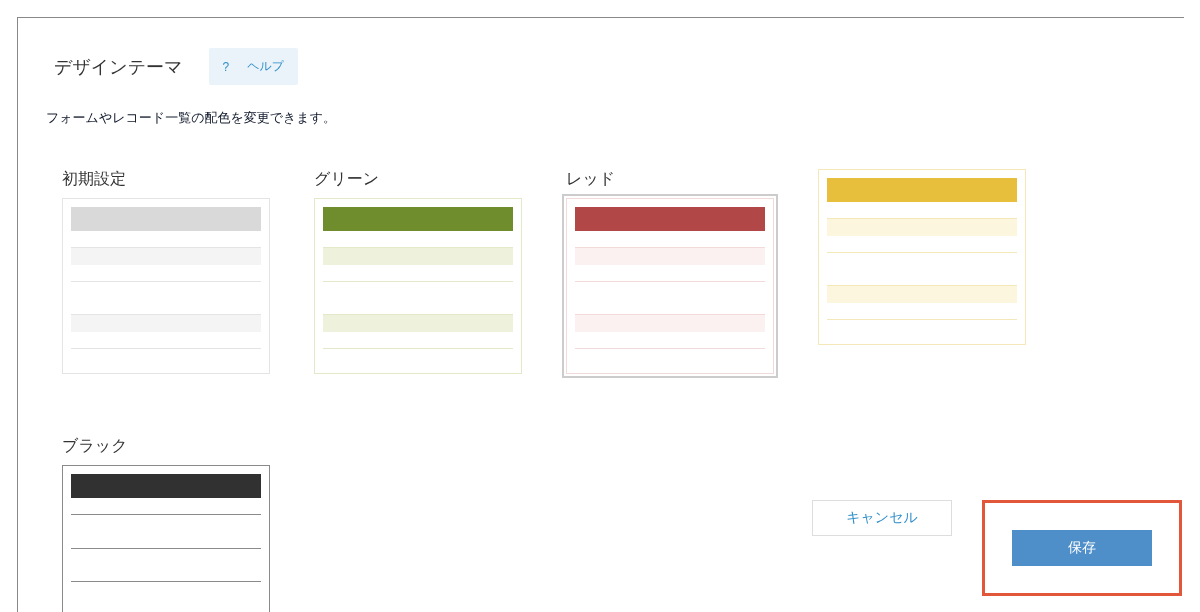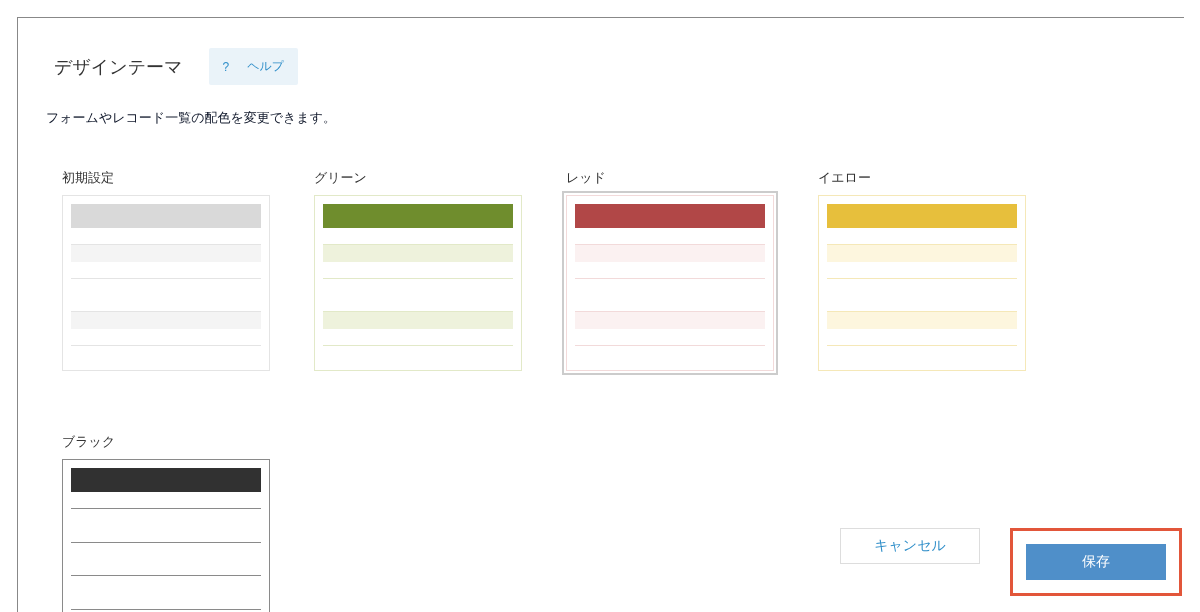--- a/index.html
+++ b/index.html
@@ -44,21 +44,21 @@
     color: #0f172a;
     margin-bottom: 26px;
   }
   .themes-grid {
     display: flex;
     flex-wrap: wrap;
     gap: 30px 28px;
   }
   .theme-cell { width: 208px; }
   .theme-label {
-    font-size: 13px;
+    font-size: 16px;
     color: #333;
     margin-bottom: 6px;
   }
   .theme-swatch {
     width: 208px;
     height: 176px;
     border: 1px solid #ddd;
     cursor: pointer;
     display: flex;
     flex-direction: column;
@@ -92,21 +92,21 @@
     background: #fff;
     color: #2f8ec9;
   }
   .btn-save {
     background: #4f8fc9;
     color: #fff;
     border: 1px solid #4f8fc9;
   }
   .save-highlight {
     border: 3px solid #e2563a;
-    padding: 5px;
+    padding: 19px;
     display: inline-block;
   }
 </style>
 </head>
 <body>
 
 <div class="frame">
 
   <div class="header-row">
     <h1 class="page-title">デザインテーマ</h1>
@@ -144,21 +144,20 @@
         <div class="theme-label">レッド</div>
         <div class="theme-swatch selected" style="border-color: rgb(242, 218, 218);">
           <div class="sw-header" style="background: rgb(177, 71, 71);"></div>
           <div class="sw-row" style="background: rgb(251, 241, 241); border-top: 1px solid rgb(242, 218, 218);"></div>
           <div class="sw-row" style="background: rgb(255, 255, 255); border-top: 1px solid rgb(242, 218, 218);"></div>
           <div class="sw-row" style="background: rgb(251, 241, 241); border-top: 1px solid rgb(242, 218, 218);"></div>
           <div class="sw-row" style="background: rgb(255, 255, 255); border-top: 1px solid rgb(242, 218, 218);"></div>
         </div>
       </div>
       <div class="theme-cell">
-        <div class="theme-label">イエロー</div>
         <div class="theme-swatch" style="border-color: rgb(245, 232, 184);">
           <div class="sw-header" style="background: rgb(231, 191, 60);"></div>
           <div class="sw-row" style="background: rgb(253, 246, 222); border-top: 1px solid rgb(245, 232, 184);"></div>
           <div class="sw-row" style="background: rgb(255, 255, 255); border-top: 1px solid rgb(245, 232, 184);"></div>
           <div class="sw-row" style="background: rgb(253, 246, 222); border-top: 1px solid rgb(245, 232, 184);"></div>
           <div class="sw-row" style="background: rgb(255, 255, 255); border-top: 1px solid rgb(245, 232, 184);"></div>
         </div>
       </div>
       <div class="theme-cell">
         <div class="theme-label">ブラック</div>

